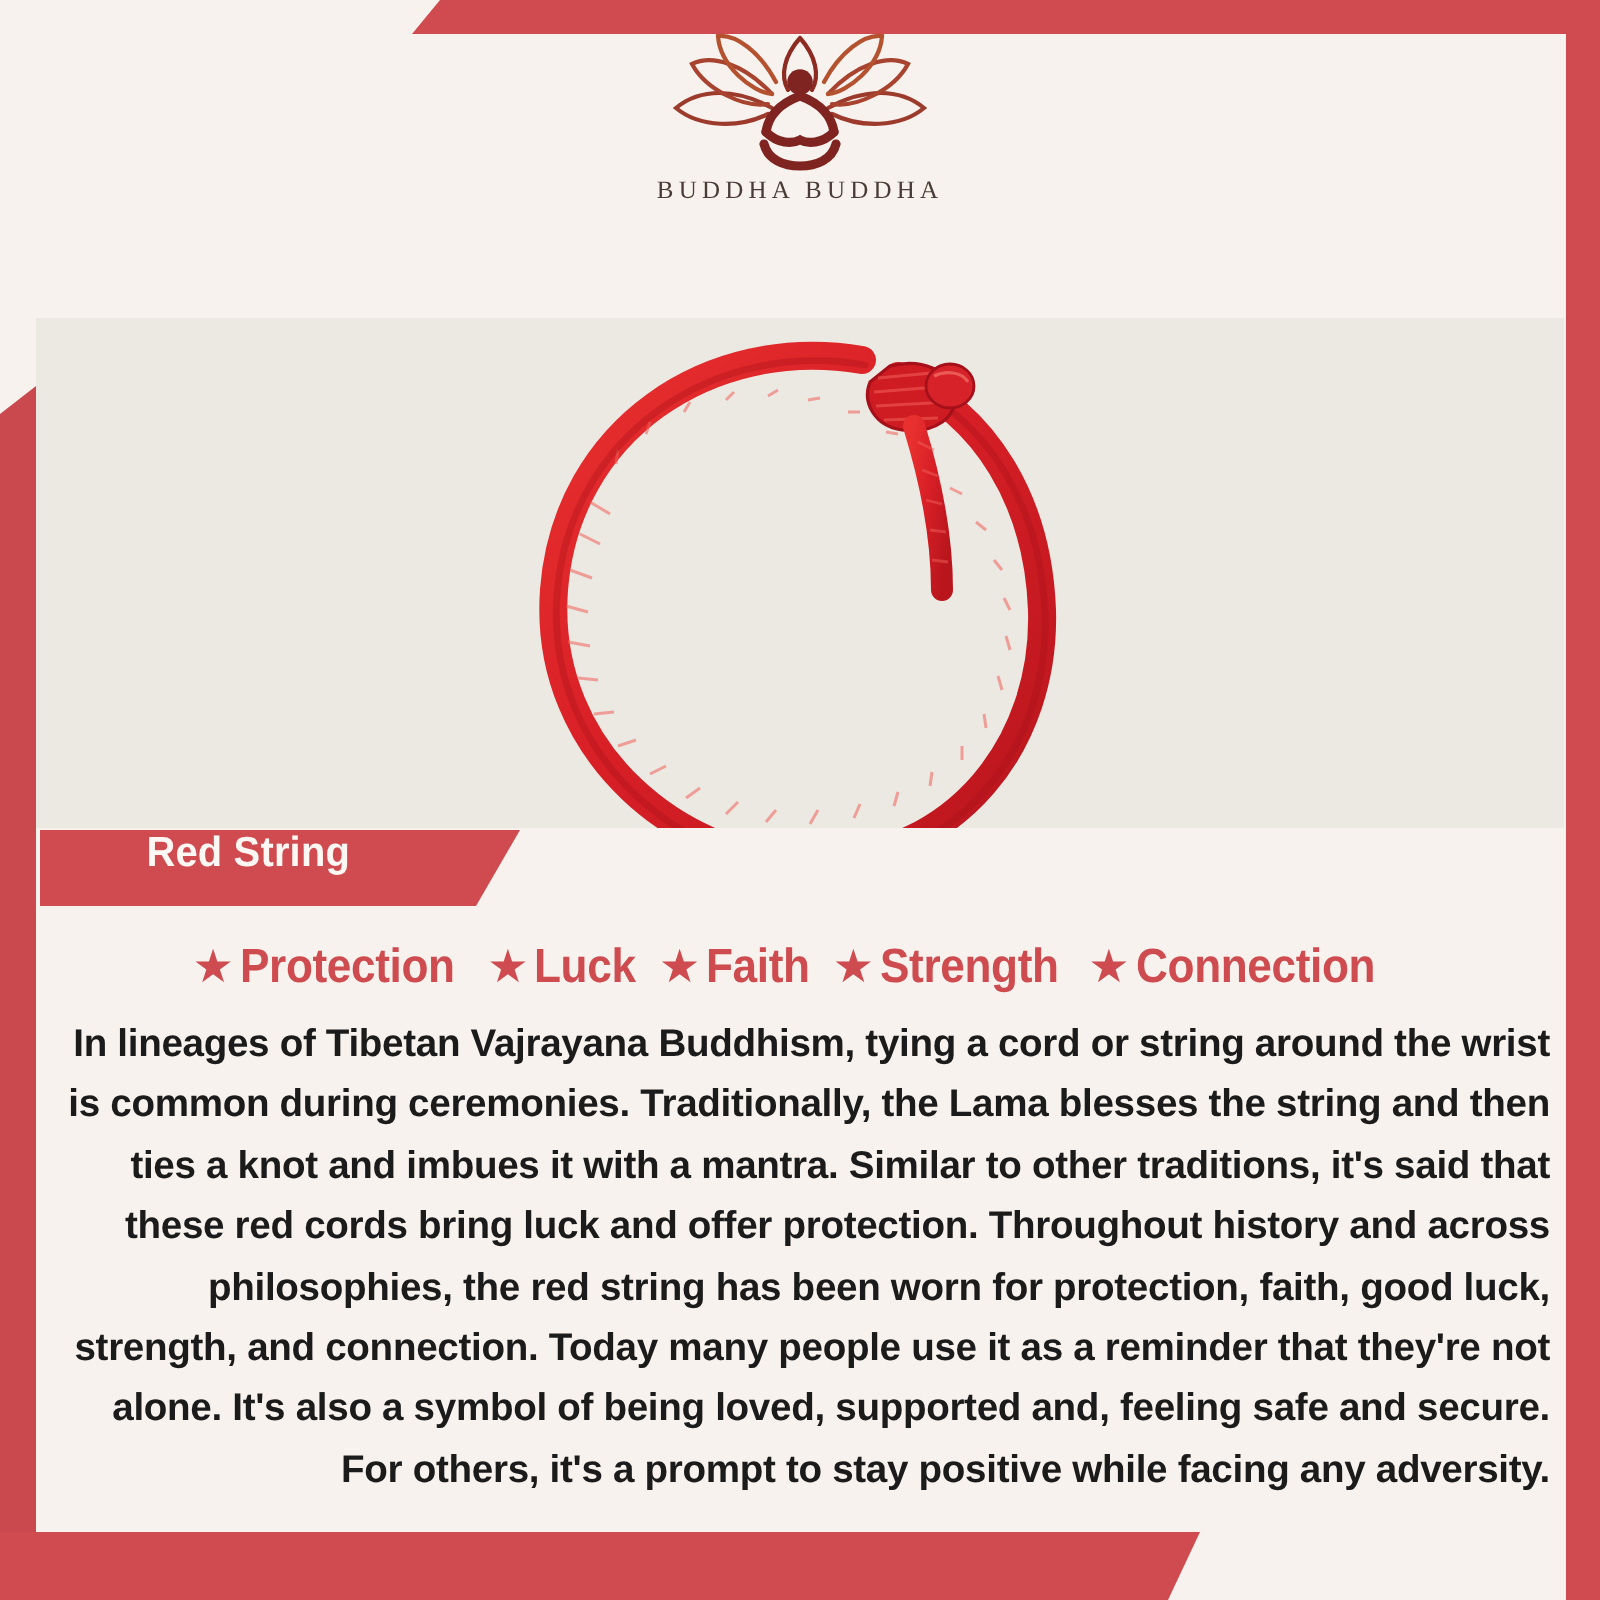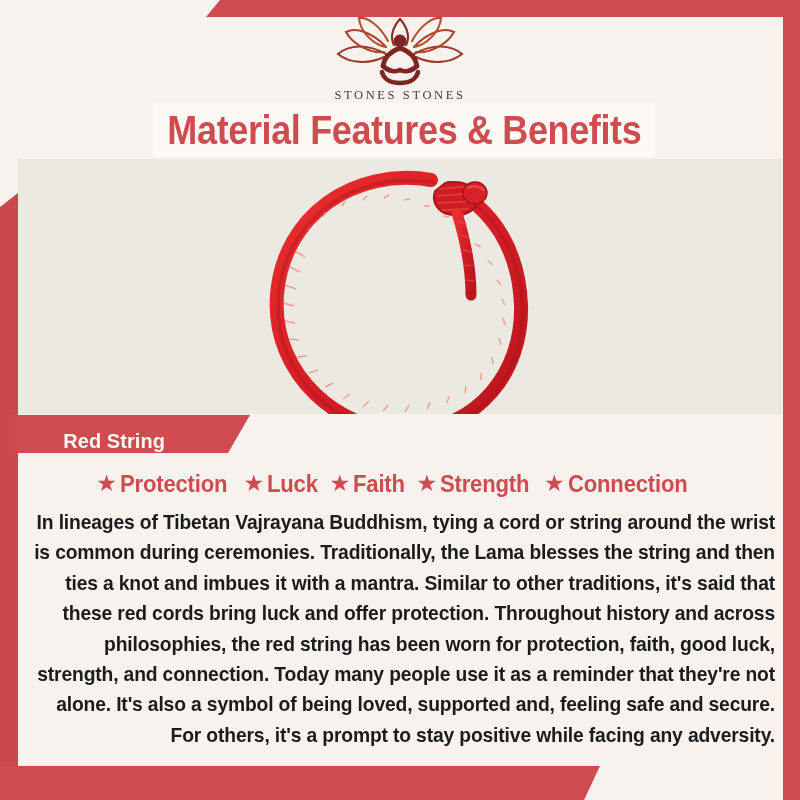--- a/index.html
+++ b/index.html
@@ -117,26 +117,26 @@
     width: 764px; height: 300px;
     display: flex;
     align-items: center;
     justify-content: center;
   }
 
   
 
   .label-ribbon {
     position: absolute;
-    top: 415px; left: 10px;
+    top: 415px; left: 20px;
     width: 240px; height: 38px;
     background: var(--accent);
     clip-path: polygon(0 0, 100% 0, calc(100% - 22px) 100%, 0 100%);
     display: flex;
-    align-items: flex-end;
+    align-items: flex-start;
   }
 
   .label-ribbon span {
     font-size: 21px;
     font-weight: 700;
     color: #fdf7f3;
     padding-left: 56px;
     letter-spacing: 0.1px;
     transform: scaleX(0.95);
     transform-origin: left center;
@@ -226,26 +226,23 @@
 
           <path d="M74 34 C63 38 58 45 57 52"></path>
           <path d="M74 34 C85 38 90 45 91 52"></path>
 
           <path d="M57 52 C63 58 70 58 74 56 C78 58 85 58 91 52"></path>
 
           <path d="M56 58 C58 66 66 69 74 69 C82 69 90 66 92 58"></path>
         </g>
       </svg>
     </span>
-    <div class="brand-name" style="color: rgb(74, 59, 56);">STONES STONES</div>
+    <div class="brand-name" style="color: rgb(74, 59, 56);">BUDDHA BUDDHA</div>
   </div>
 
-  <div class="headline-band" style="background: rgb(253, 250, 246);">
-    <div class="headline" style="color: rgb(206, 75, 79);">Material Features &amp; Benefits</div>
-  </div>
 
   <div class="photo-zone" style="background: rgb(236, 232, 226);">
     <div class="photo-inner">
       <svg width="330" height="300" viewBox="0 0 330 300">
         <defs>
           <linearGradient id="cordg" x1="0" y1="0" x2="1" y2="1">
             <stop offset="0" stop-color="#e8302f"></stop>
             <stop offset="0.45" stop-color="#d81f26"></stop>
             <stop offset="1" stop-color="#b8151d"></stop>
           </linearGradient>

